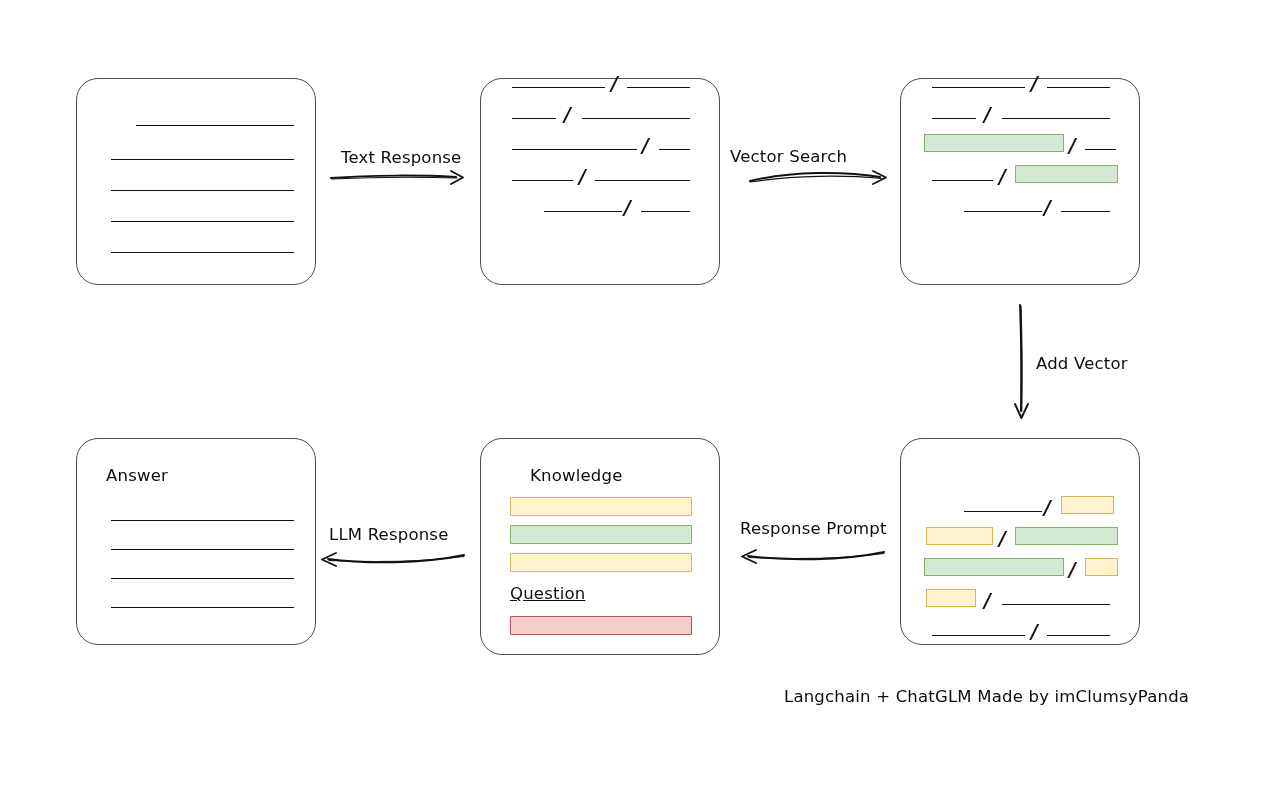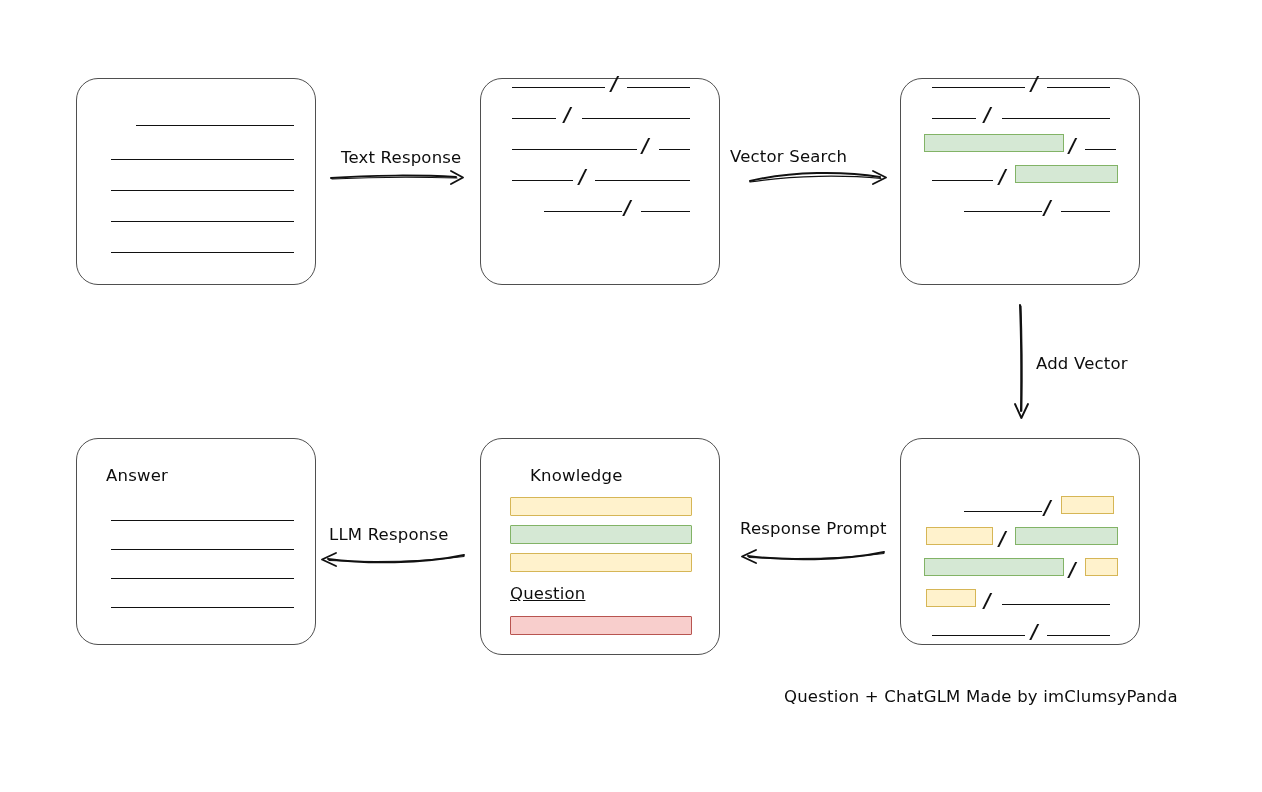--- a/index.html
+++ b/index.html
@@ -309,15 +309,15 @@
   <div class="card" style="left:76px; top:438px; width:240px; height:207px;">
     <div class="card-inner">
       <div class="card-label" style="left:29px; top:27px;">Answer</div>
       <div class="rowline" style="left:34px; top:81px; width:183px;"></div>
       <div class="rowline" style="left:34px; top:110px; width:183px;"></div>
       <div class="rowline" style="left:34px; top:139px; width:183px;"></div>
       <div class="rowline" style="left:34px; top:168px; width:183px;"></div>
     </div>
   </div>
 
-  <div class="footer" style="left:784px; top:687px;">Question + ChatGLM Made by imClumsyPanda</div>
+  <div class="footer" style="left:784px; top:687px;">Langchain + ChatGLM Made by imClumsyPanda</div>
 
 </div>
 
 </body></html>

